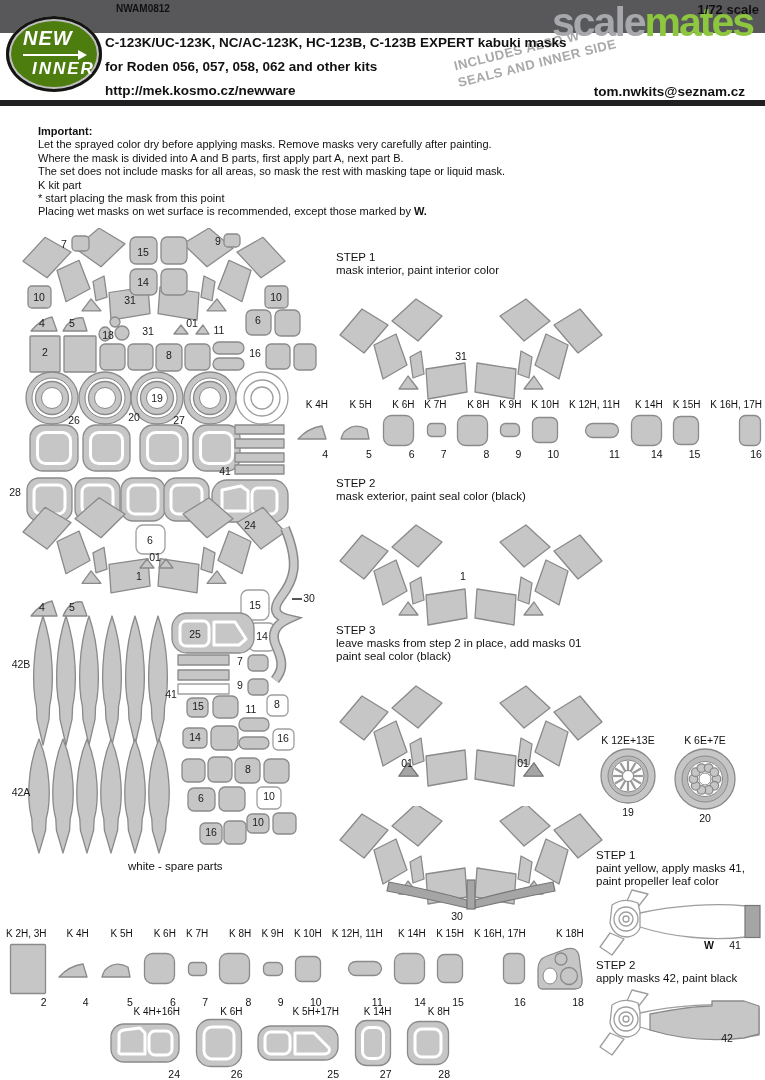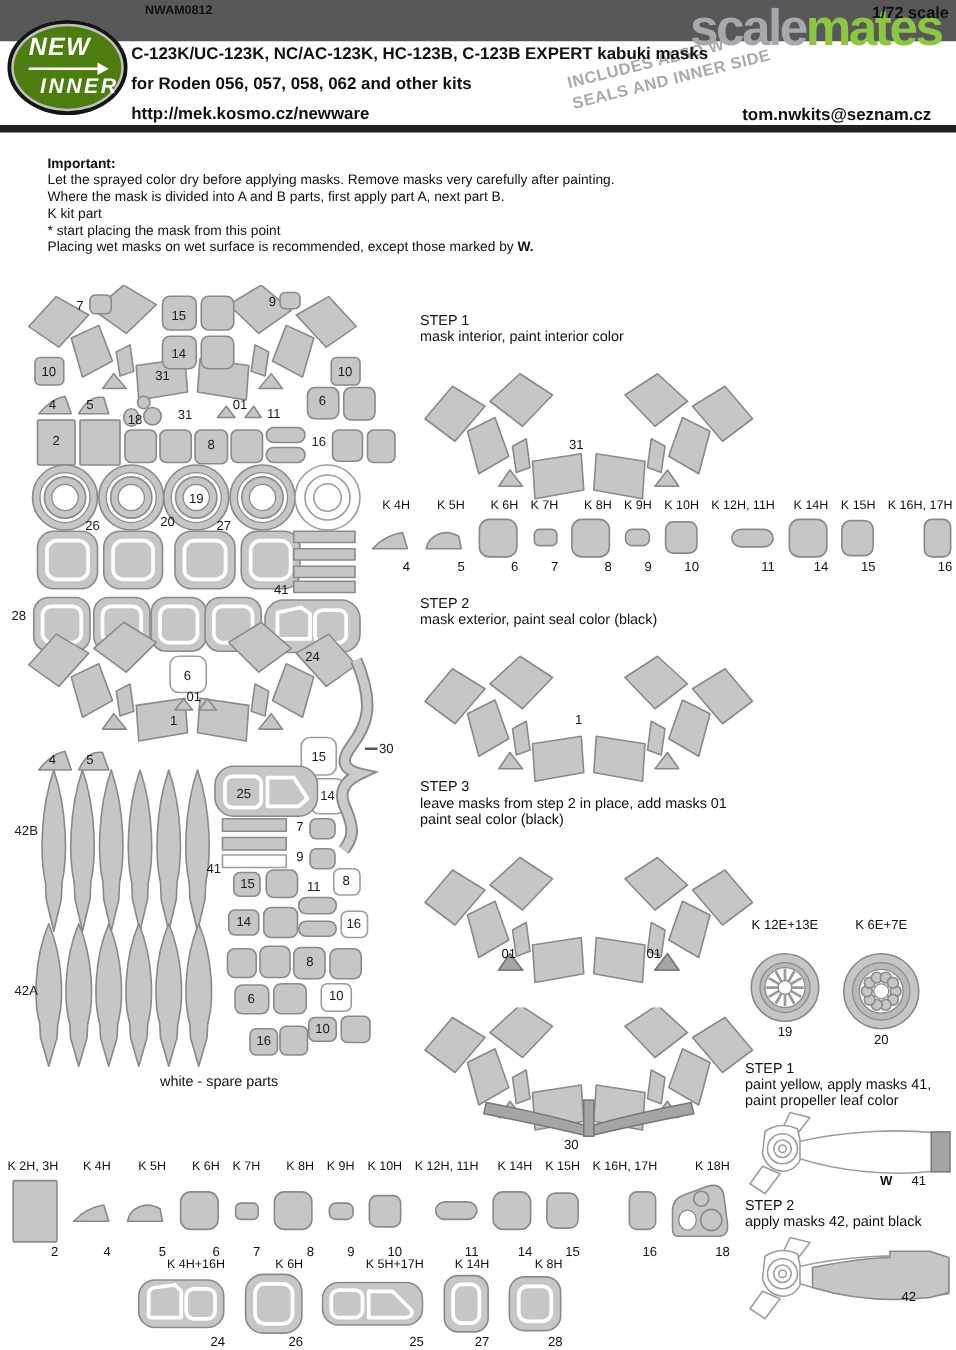--- a/index.html
+++ b/index.html
@@ -38,21 +38,21 @@
   .stepblock .t{font-size:11.5px}
   .lbl{position:absolute;font-size:10.5px;text-align:center;width:26px}
   .lbl.b{font-weight:bold}
   .cellrow{position:absolute;display:flex;justify-content:space-between}
   .cell{display:flex;flex-direction:column;align-items:flex-end}
   .cell .k{font-size:10px;white-space:nowrap;height:13px}
   .cell .sh{display:flex;align-items:center;justify-content:center}
   .cell .n{font-size:10.5px;height:12px}
   .wheelblock{position:absolute;display:flex;gap:14px}
   .wcell{display:flex;flex-direction:column;align-items:center;font-size:10.5px}
-  .wcell .k{margin-bottom:14px;white-space:nowrap}
+  .wcell .k{margin-bottom:0;white-space:nowrap}
 </style>
 </head>
 <body>
 
 <svg width="0" height="0" style="position:absolute" aria-hidden="true">
   <defs>
     <g id="fanhalf">
       <path class="m" d="M4,60 L26,34 L52,50 L28,78 Z"></path>
       <path class="m" d="M56,46 L80,24 L106,41 L82,66 Z"></path>
       <path class="m" d="M38,70 L60,59 L71,90 L47,104 Z"></path>
@@ -86,20 +86,21 @@
   <div class="diag">
     <div>INCLUDES ALSO W</div>
     <div>SEALS  AND INNER SIDE</div>
   </div>
 
   <div class="imp">
     <div class="h">Important:</div>
     <div id="important-lines">
         <div>Let the sprayed color dry before applying masks. Remove masks very carefully after painting.</div>
         <div>Where the mask is divided into A and B parts, first apply part A, next part B.</div>
+        <div>The set does not include masks for all areas, so mask the rest with masking tape or liquid mask.</div>
         <div>K  kit part</div>
         <div>*    start placing the mask from this point</div>
       </div>
     <div><span>Placing wet masks on wet surface is recommended, except those marked by </span><b>W.</b></div>
   </div>
 
   <div class="sheetwrap">
   <svg width="320" height="660" viewBox="0 0 320 660">
 
     <use href="#fanhalf" transform="translate(11,-22) scale(1,0.92)"></use>

